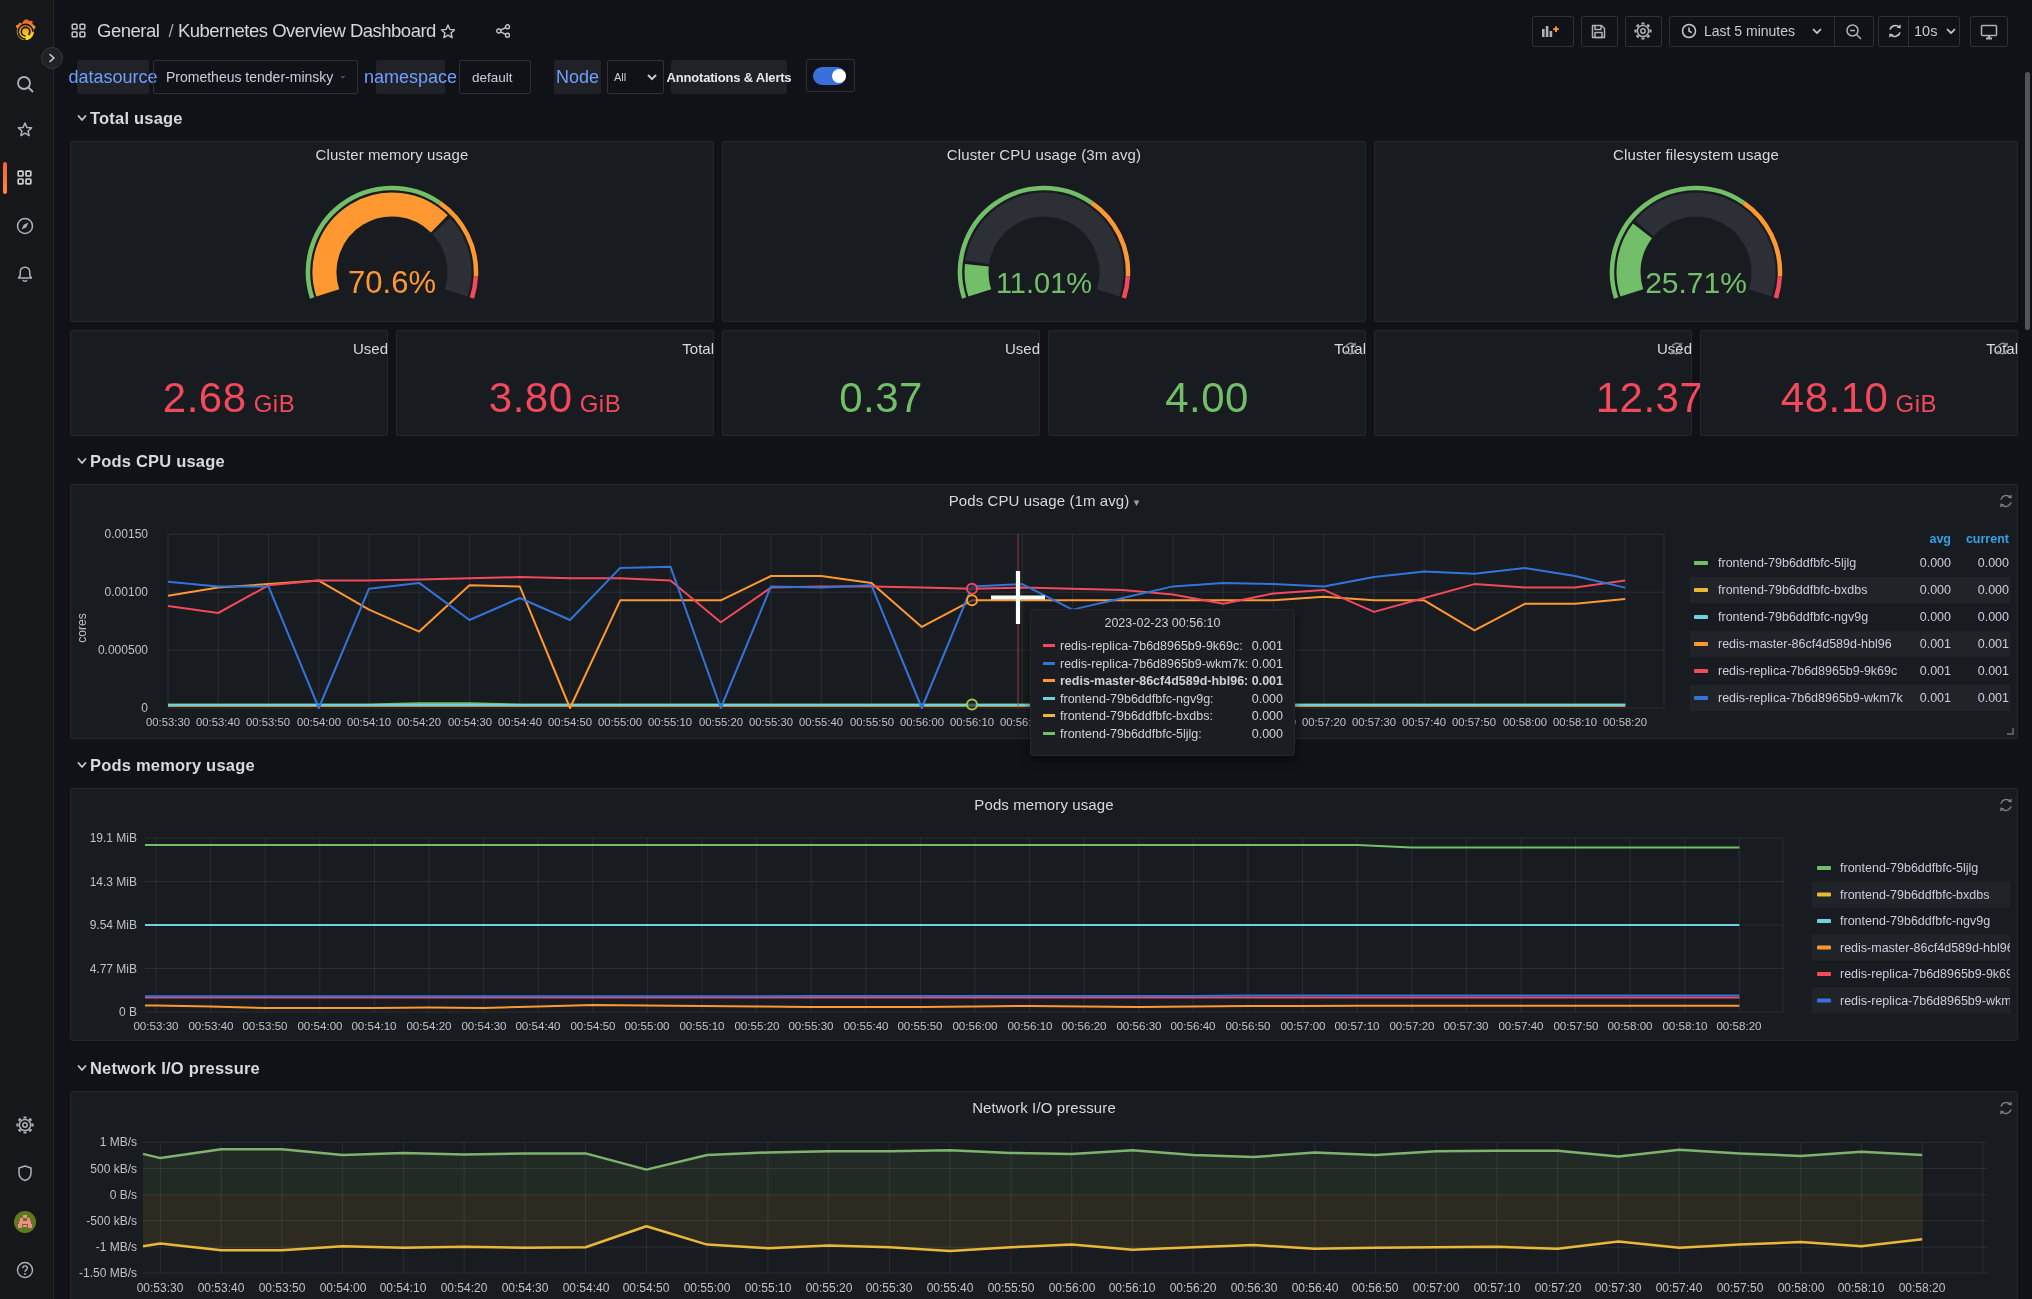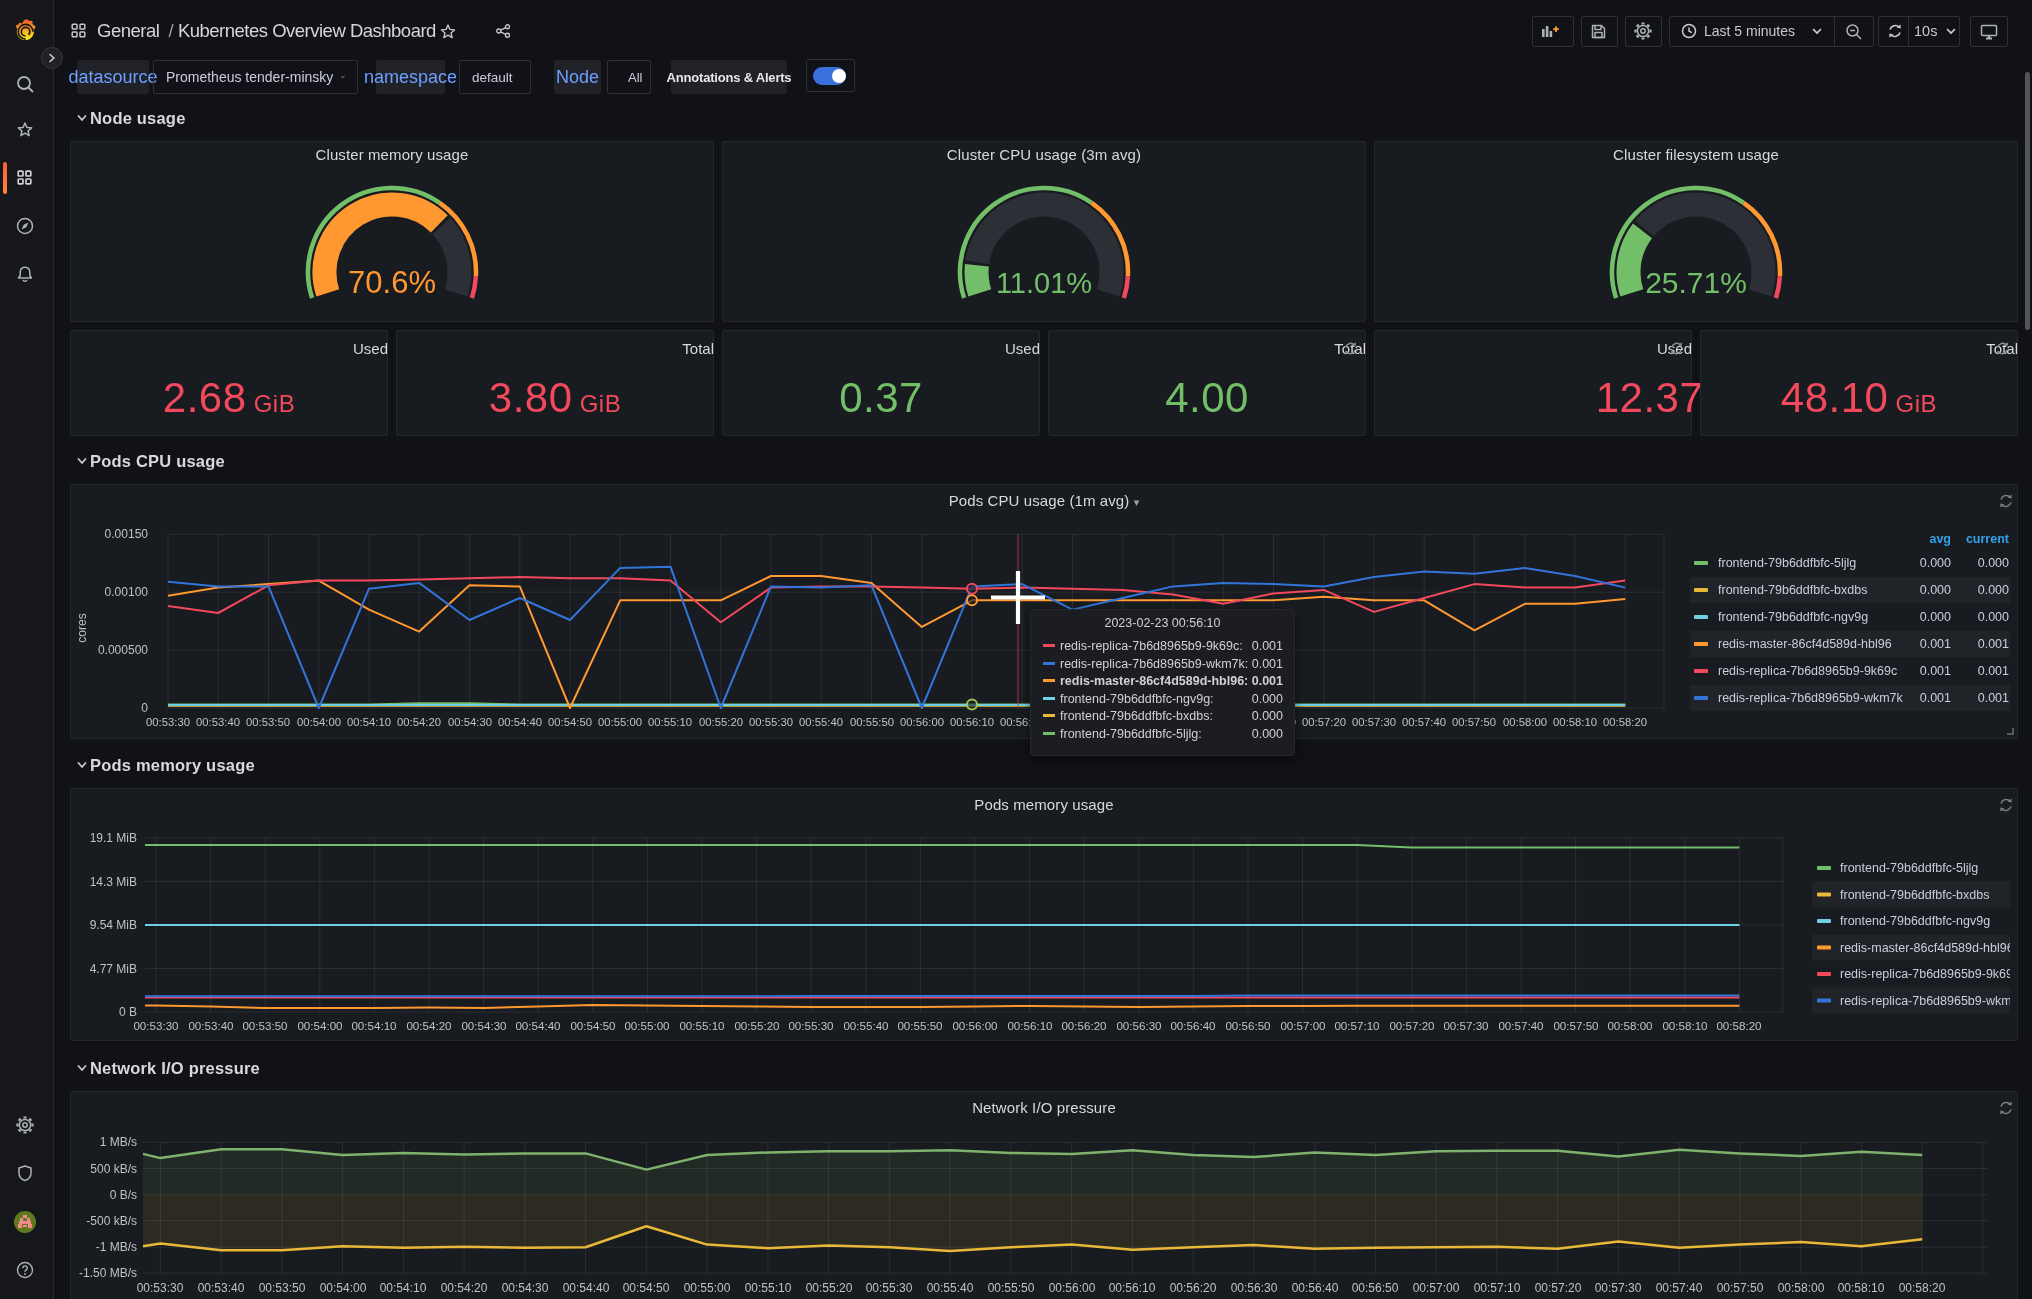--- a/index.html
+++ b/index.html
@@ -181,31 +181,31 @@
   </svg>
 <div class="chip" style="left:77px;top:60px;width:72px;color:#6E9FFF">datasource</div>
 <div class="vbox" style="left:153px;top:60px;width:205px">Prometheus tender-minsky<svg style="margin-left:8px" width="10" height="8" viewBox="0 0 10 8">
       <path d="M1.5 2.5 L5.0 6.2 L8.5 2.5" stroke="#c9cacd" stroke-width="1.9" fill="none" stroke-linejoin="round" stroke-linecap="round"></path>
     </svg></div>
 <div class="chip" style="left:376px;top:60px;width:69px;color:#6E9FFF">namespace</div>
 <div class="vbox" style="left:459px;top:60px;width:72px;padding:0 12px;font-size:13.5px">default<svg style="margin-left:8px" width="10" height="8" viewBox="0 0 10 8">
       <path d="M1.5 2.5 L5.0 6.2 L8.5 2.5" stroke="#c9cacd" stroke-width="1.9" fill="none" stroke-linejoin="round" stroke-linecap="round"></path>
     </svg></div>
 <div class="chip" style="left:554px;top:60px;width:47px;color:#6E9FFF">Node</div>
-<div class="vbox" style="left:607px;top:60px;width:44px;padding:0 20px;font-size:13px">All<svg style="margin-left:7px" width="10" height="8" viewBox="0 0 10 8">
+<div class="vbox" style="left:607px;top:60px;width:57px;padding:0 6px;font-size:11px">All<svg style="margin-left:7px" width="10" height="8" viewBox="0 0 10 8">
       <path d="M1.5 2.5 L5.0 6.2 L8.5 2.5" stroke="#c9cacd" stroke-width="1.9" fill="none" stroke-linejoin="round" stroke-linecap="round"></path>
     </svg></div>
 <div class="chip" style="left:671px;top:60px;width:116px;color:#e6e6ec;font-size:13px;font-weight:600;letter-spacing:-0.2px">Annotations &amp; Alerts</div>
 <div class="abs" style="left:806px;top:59px;width:49px;height:33px;border:1px solid #2e3036;border-radius:2px"></div>
 <div class="abs" style="left:813px;top:67px;width:33px;height:18px;border-radius:9px;background:#3871dc"></div>
 <div class="abs" style="left:832px;top:69px;width:14px;height:14px;border-radius:50%;background:#fff"></div>
 <svg style="position:absolute;left:76px;top:112px" width="12" height="12" viewBox="0 0 12 12">
     <path d="M2.5 4 L6 8 L9.5 4" stroke="#c8c9ce" stroke-width="1.8" fill="none" stroke-linecap="round" stroke-linejoin="round"></path>
   </svg>
-<div class="shead" style="left:90px;top:109px">Node usage</div>
+<div class="shead" style="left:90px;top:109px">Total usage</div>
 <svg style="position:absolute;left:76px;top:455px" width="12" height="12" viewBox="0 0 12 12">
     <path d="M2.5 4 L6 8 L9.5 4" stroke="#c8c9ce" stroke-width="1.8" fill="none" stroke-linecap="round" stroke-linejoin="round"></path>
   </svg>
 <div class="shead" style="left:90px;top:452px">Pods CPU usage</div>
 <svg style="position:absolute;left:76px;top:759px" width="12" height="12" viewBox="0 0 12 12">
     <path d="M2.5 4 L6 8 L9.5 4" stroke="#c8c9ce" stroke-width="1.8" fill="none" stroke-linecap="round" stroke-linejoin="round"></path>
   </svg>
 <div class="shead" style="left:90px;top:756px">Pods memory usage</div>
 <svg style="position:absolute;left:76px;top:1062px" width="12" height="12" viewBox="0 0 12 12">
     <path d="M2.5 4 L6 8 L9.5 4" stroke="#c8c9ce" stroke-width="1.8" fill="none" stroke-linecap="round" stroke-linejoin="round"></path>

